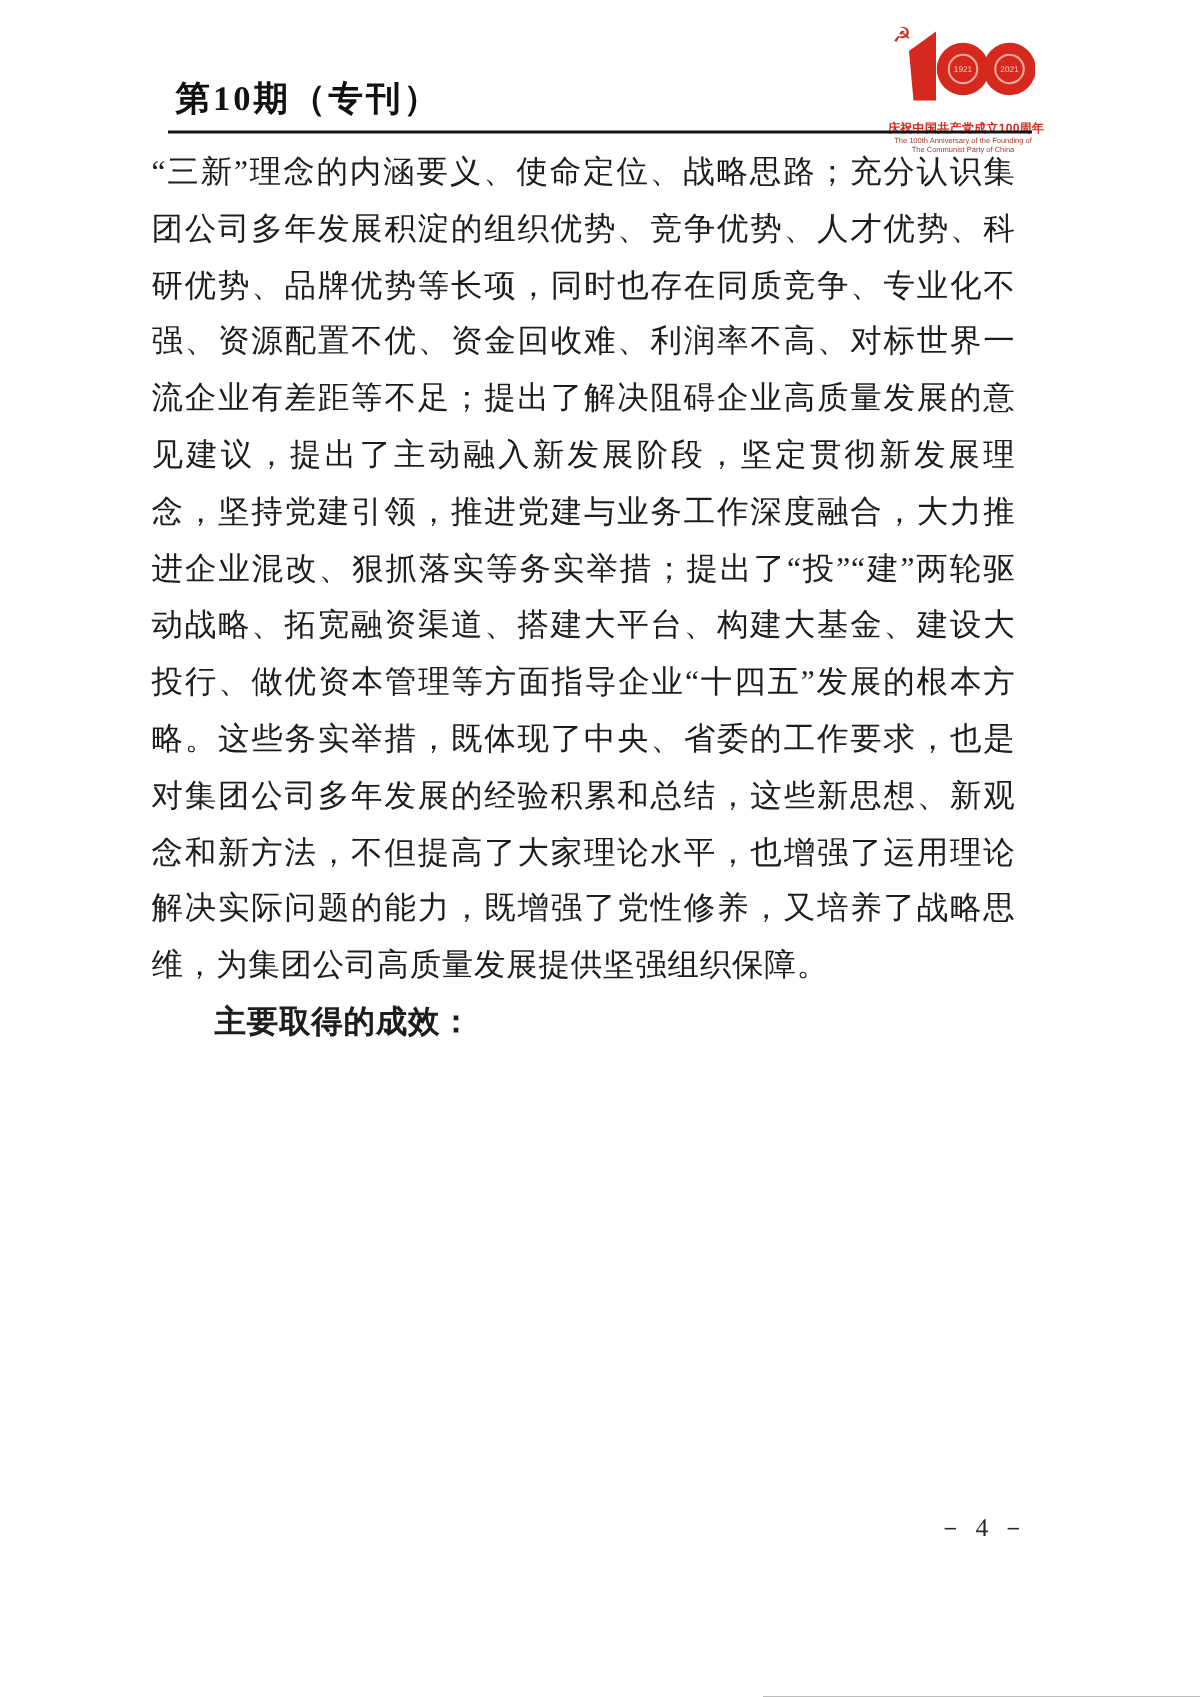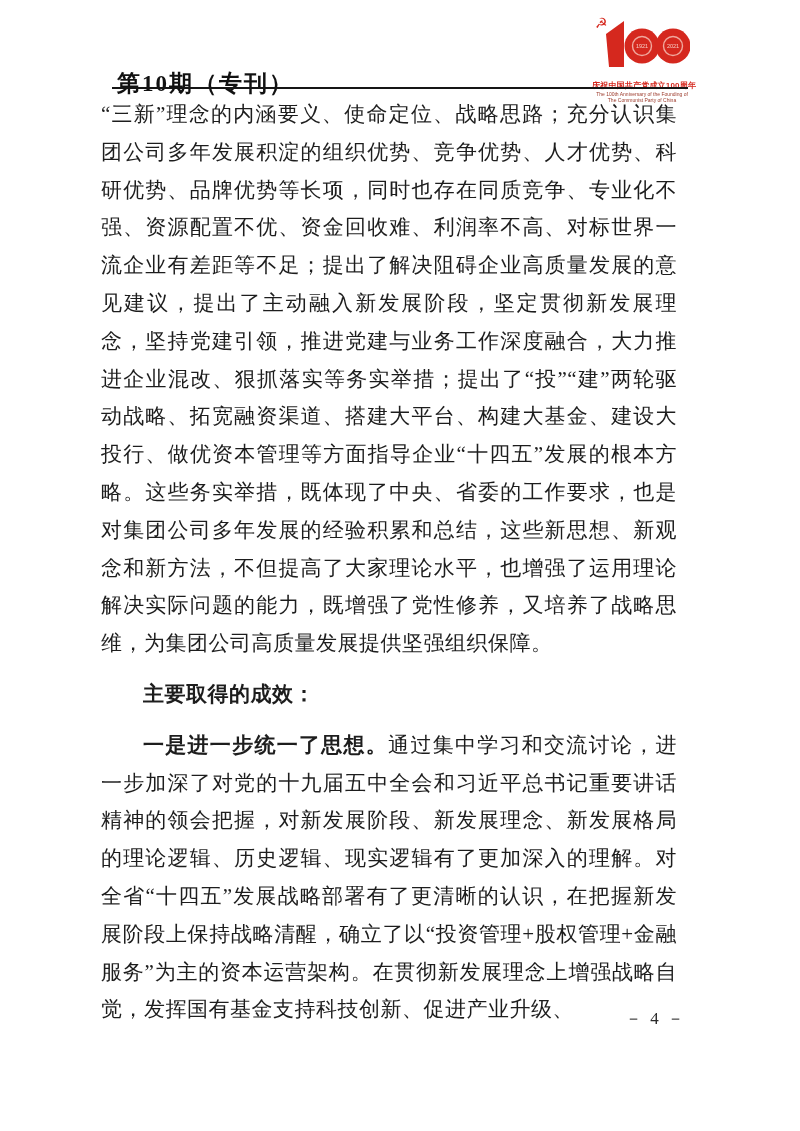--- a/index.html
+++ b/index.html
@@ -14,21 +14,20 @@
     font-family: "Liberation Serif", "DejaVu Serif", serif;
   }
   .issue-label {
     position: absolute;
     left: 117px;
     top: 50px;
     font-size: 23px;
     font-weight: 700;
     letter-spacing: 2px;
     color: #111;
-    margin-top: 18px;
   }
   .header-rule {
     position: absolute;
     left: 112px;
     top: 87px;
     width: 576px;
     height: 2px;
     background: #151515;
   }
   
@@ -63,21 +62,21 @@
     top: 96px;
     width: 576px;
   }
   .para {
     font-size: 21px;
     line-height: 37.8px;
     color: #1d1d1d;
     text-align: justify;
     letter-spacing: 0.5px;
   }
-  .para.indent { text-indent: 2em; margin-top: 12px; }
+  .para.indent { text-indent: 2em; }
   .run-bold {
     font-weight: 700;
     font-family: "Liberation Sans", "DejaVu Sans", sans-serif;
   }
   .footer {
     position: absolute;
     left: 112px;
     top: 1007px;
     width: 576px;
     text-align: right;
@@ -108,18 +107,17 @@
     <div class="logo-caption-cn">庆祝中国共产党成立100周年</div>
     <div class="logo-caption-en">The 100th Anniversary of the Founding of</div>
     <div class="logo-caption-en">The Communist Party of China</div>
   </div>
 
   <div class="header-rule"></div>
 
   <div class="content">
     <p class="para"><span>“三新”理念的内涵要义、使命定位、战略思路；充分认识集团公司多年发展积淀的组织优势、竞争优势、人才优势、科研优势、品牌优势等长项，同时也存在同质竞争、专业化不强、资源配置不优、资金回收难、利润率不高、对标世界一流企业有差距等不足；提出了解决阻碍企业高质量发展的意见建议，提出了主动融入新发展阶段，坚定贯彻新发展理念，坚持党建引领，推进党建与业务工作深度融合，大力推进企业混改、狠抓落实等务实举措；提出了“投”“建”两轮驱动战略、拓宽融资渠道、搭建大平台、构建大基金、建设大投行、做优资本管理等方面指导企业“十四五”发展的根本方略。这些务实举措，既体现了中央、省委的工作要求，也是对集团公司多年发展的经验积累和总结，这些新思想、新观念和新方法，不但提高了大家理论水平，也增强了运用理论解决实际问题的能力，既增强了党性修养，又培养了战略思维，为集团公司高质量发展提供坚强组织保障。</span></p>
     <p class="para indent"><span class="run-bold">主要取得的成效：</span></p>
-    <p class="para indent"><span class="run-bold">一是进一步统一了思想。</span><span>通过集中学习和交流讨论，进一步加深了对党的十九届五中全会和习近平总书记重要讲话精神的领会把握，对新发展阶段、新发展理念、新发展格局的理论逻辑、历史逻辑、现实逻辑有了更加深入的理解。对全省“十四五”发展战略部署有了更清晰的认识，在把握新发展阶段上保持战略清醒，确立了以“投资管理+股权管理+金融服务”为主的资本运营架构。在贯彻新发展理念上增强战略自觉，发挥国有基金支持科技创新、促进产业升级、</span></p>
   </div>
 
   <div class="footer">－ 4 －</div>
 
 </div>
 
 </body></html>

